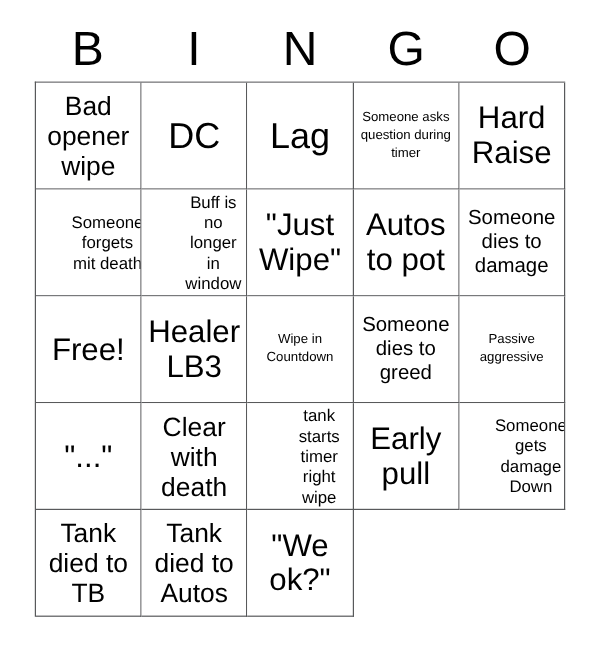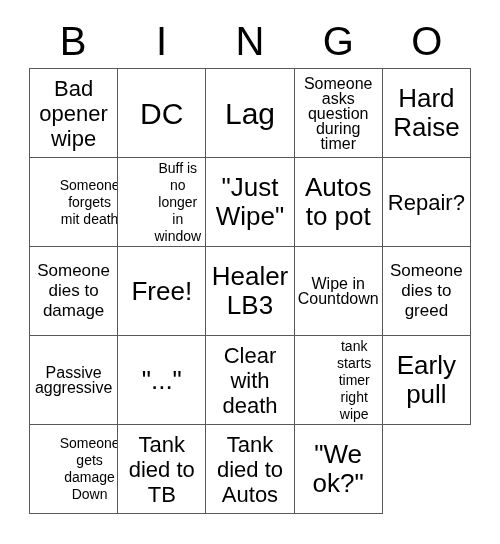--- a/index.html
+++ b/index.html
@@ -70,21 +70,21 @@
     overflow-wrap: break-word;
     hyphens: none;
   }
 
   
   .fs-xxl .cell-text { font-size: 30px; line-height: 33px; }
   .fs-xl  .cell-text { font-size: 26px; line-height: 29px; }
   .fs-l   .cell-text { font-size: 22px; line-height: 25px; }
   .fs-m   .cell-text { font-size: 17px; line-height: 20px; }
   .fs-s   .cell-text { font-size: 14px; line-height: 17px; margin-left: 32px; }
-  .fs-xs  .cell-text { font-size: 16px; line-height: 15px; }
+  .fs-xs  .cell-text { font-size: 11px; line-height: 15px; }
 </style>
 </head>
 <body>
 
 <div class="card">
 
   <div class="header-row">
     <div class="header-letter">B</div>
     <div class="header-letter">I</div>
     <div class="header-letter">N</div>
@@ -116,23 +116,20 @@
     <div class="cell fs-s">
       <span class="cell-text">Buff is no longer in window</span>
     </div>
     <div class="cell fs-xl">
       <span class="cell-text">"Just Wipe"</span>
     </div>
     <div class="cell fs-xl">
       <span class="cell-text">Autos to pot</span>
     </div>
 
-    <div class="cell fs-l">
-      <span class="cell-text">Repair?</span>
-    </div>
     <div class="cell fs-m">
       <span class="cell-text">Someone dies to damage</span>
     </div>
     <div class="cell fs-xl">
       <span class="cell-text">Free!</span>
     </div>
     <div class="cell fs-xl">
       <span class="cell-text">Healer LB3</span>
     </div>
     <div class="cell fs-xs">

